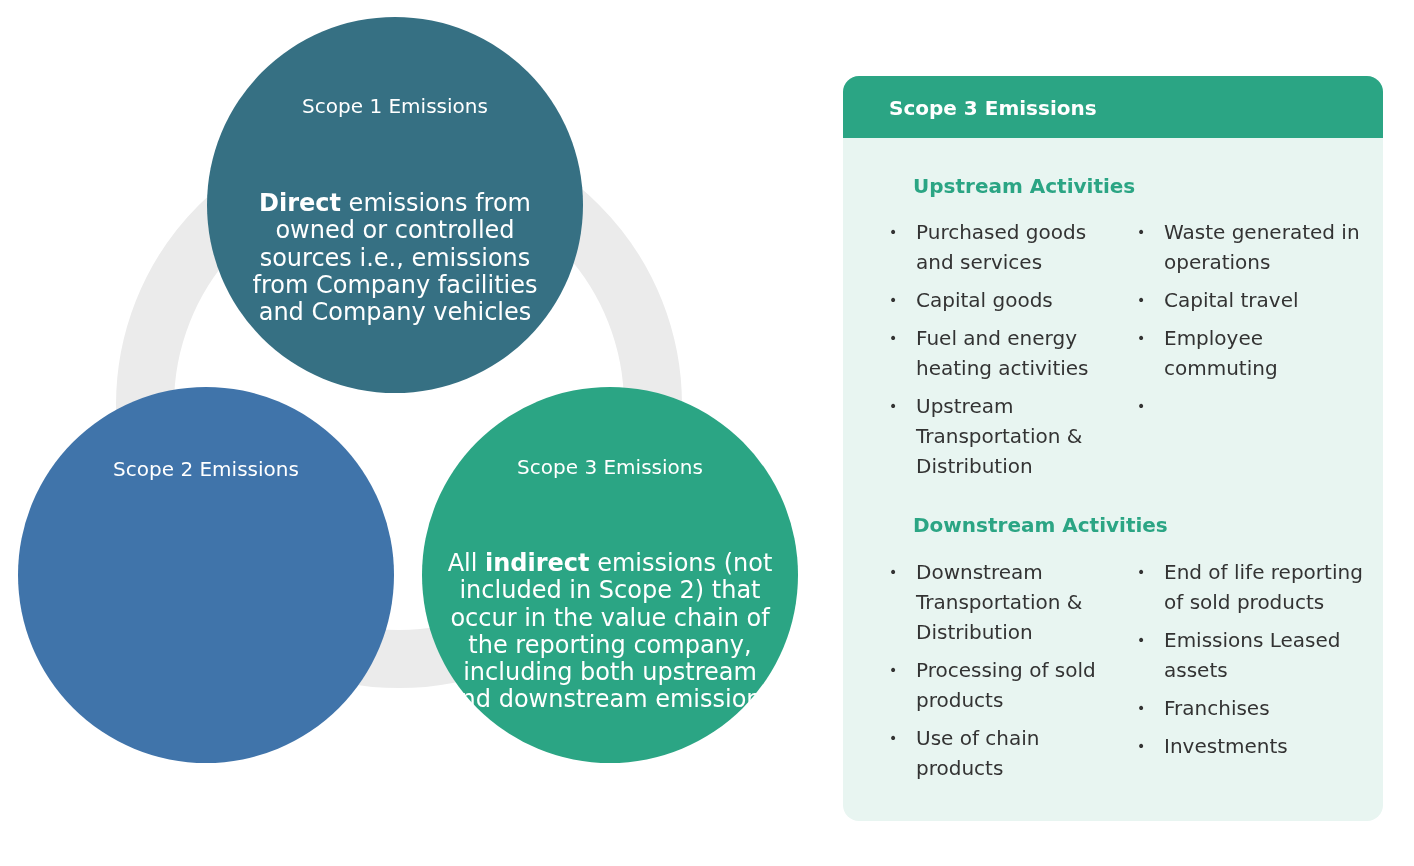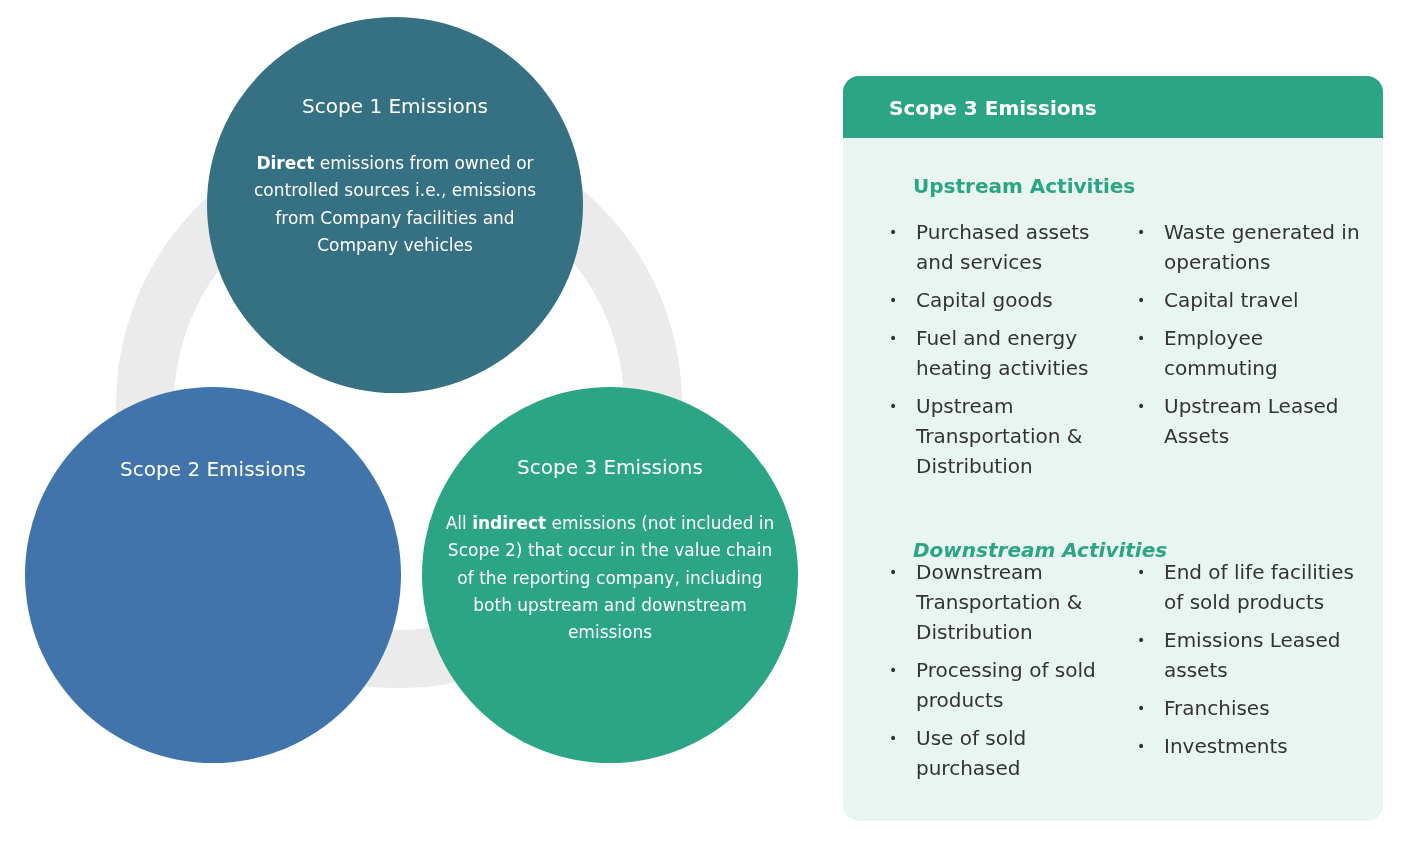--- a/index.html
+++ b/index.html
@@ -2,39 +2,39 @@
 <html><head>
 <meta charset="utf-8">
 <style>
   html, body { margin: 0; padding: 0; background: #ffffff; }
   body { width: 1414px; height: 866px; position: relative; overflow: hidden;
          font-family: "DejaVu Sans", "Liberation Sans", sans-serif; }
   #ring { position: absolute; left: 0; top: 0; }
   .circle { position: absolute; border-radius: 50%; color: #ffffff; text-align: center;
             box-sizing: border-box; }
   .circle .ctitle { position: absolute; left: 0; right: 0; font-weight: normal; font-size: 20px; }
-  .circle .cbody { position: absolute; left: 0; right: 0; font-size: 17px; line-height: 27.3px; }
+  .circle .cbody { position: absolute; left: 0; right: 0; font-size: 24px; line-height: 27.3px; margin-top: 40px; }
   .circle .cbody b { font-weight: bold; }
   #c1 { left: 207px; top: 17px; width: 376px; height: 376px; background: #367083; }
   #c1 .ctitle { top: 77px; }
   #c1 .cbody { top: 133px; left: 30px; right: 30px; }
-  #c2 { left: 25px; top: 387px; width: 376px; height: 376px; background: #4074aa; }
+  #c2 { left: 18px; top: 387px; width: 376px; height: 376px; background: #4074aa; }
   #c2 .ctitle { top: 70px; }
   #c2 .cbody { top: 126px; left: 20px; right: 20px; }
   #c3 { left: 422px; top: 387px; width: 376px; height: 376px; background: #2ba584; }
   #c3 .ctitle { top: 68px; }
   #c3 .cbody { top: 123px; left: 20px; right: 20px; }
 
   #panel { position: absolute; left: 843px; top: 76px; width: 540px; height: 745px;
            background: #e8f5f1; border-radius: 16px; overflow: hidden; }
   #panel-header { height: 62px; background: #2ba584; color: #fff; font-weight: bold; font-size: 20px;
                   padding-left: 46px; line-height: 64px; box-sizing: border-box; }
   .section-title { position: absolute; left: 46px; color: #2ba584; font-weight: bold; font-size: 20px; margin-left: 24px; }
   #up-title { top: 98px; }
-  #down-title { top: 462px; font-style: italic; }
+  #down-title { top: 437px; }
   .col { position: absolute; width: 240px; }
   .item { position: relative; padding-left: 27px; font-size: 20px; line-height: 30px; color: #333333;
           margin-bottom: 8px; }
   .bullet { position: absolute; left: 0; top: 0; width: 10px; text-align: left; font-size: 14px; line-height: 30px; color: #333; }
   #up-left { left: 46px; top: 141px; }
   #up-right { left: 294px; top: 141px; }
   #down-left { left: 46px; top: 481px; }
   #down-right { left: 294px; top: 481px; }
 </style>
 </head>
@@ -55,36 +55,36 @@
 
 <div class="circle" id="c3">
   <div class="ctitle">Scope 3 Emissions</div>
   <div class="cbody"><span>All </span><b>indirect</b><span> emissions (not included in Scope 2) that occur in the value chain of the reporting company, including both upstream and downstream emissions</span></div>
 </div>
 
 <div id="panel">
   <div id="panel-header">Scope 3 Emissions</div>
   <div class="section-title" id="up-title">Upstream Activities</div>
   <div class="col" id="up-left">
-      <div class="item"><span class="bullet">•</span><span>Purchased assets and services</span></div>
+      <div class="item"><span class="bullet">•</span><span>Purchased goods and services</span></div>
       <div class="item"><span class="bullet">•</span><span>Capital goods</span></div>
       <div class="item"><span class="bullet">•</span><span>Fuel and energy heating activities</span></div>
       <div class="item"><span class="bullet">•</span><span>Upstream Transportation &amp; Distribution</span></div>
     </div>
   <div class="col" id="up-right">
       <div class="item"><span class="bullet">•</span><span>Waste generated in operations</span></div>
       <div class="item"><span class="bullet">•</span><span>Capital travel</span></div>
       <div class="item"><span class="bullet">•</span><span>Employee commuting</span></div>
-      <div class="item"><span class="bullet">•</span><span>Upstream Leased Assets</span></div>
+      <div class="item"><span class="bullet">•</span></div>
     </div>
   <div class="section-title" id="down-title">Downstream Activities</div>
   <div class="col" id="down-left">
       <div class="item"><span class="bullet">•</span><span>Downstream Transportation &amp; Distribution</span></div>
       <div class="item"><span class="bullet">•</span><span>Processing of sold products</span></div>
-      <div class="item"><span class="bullet">•</span><span>Use of sold purchased</span></div>
+      <div class="item"><span class="bullet">•</span><span>Use of chain products</span></div>
     </div>
   <div class="col" id="down-right">
-      <div class="item"><span class="bullet">•</span><span>End of life facilities of sold products</span></div>
+      <div class="item"><span class="bullet">•</span><span>End of life reporting of sold products</span></div>
       <div class="item"><span class="bullet">•</span><span>Emissions Leased assets</span></div>
       <div class="item"><span class="bullet">•</span><span>Franchises</span></div>
       <div class="item"><span class="bullet">•</span><span>Investments</span></div>
     </div>
 </div>
 
 </body></html>

